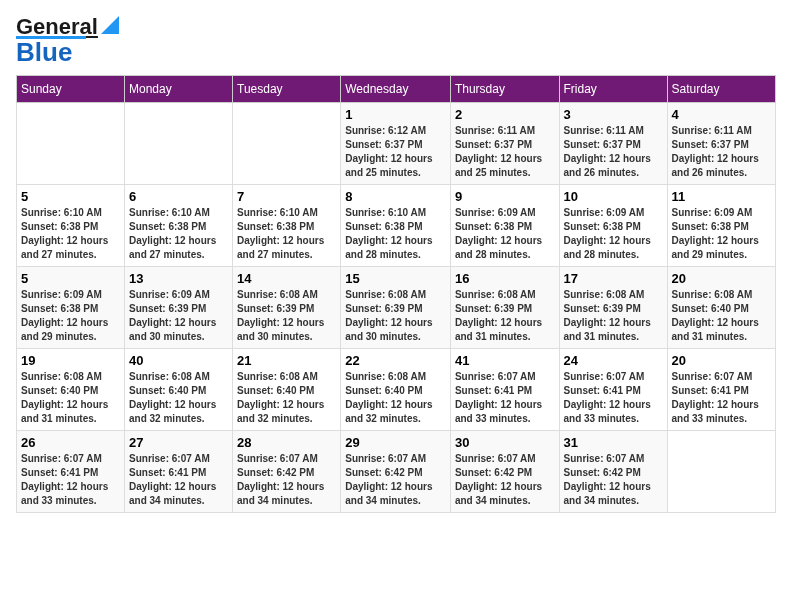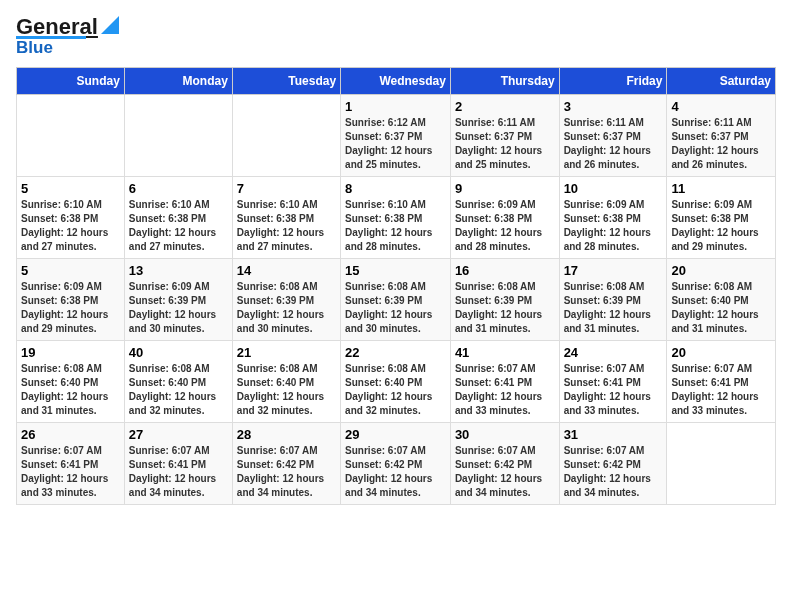--- a/index.html
+++ b/index.html
@@ -39,26 +39,26 @@
       font-size: 14px;
       color: #555;
       font-weight: normal;
     }
     table {
       width: 100%;
       border-collapse: collapse;
       font-size: 11px;
     }
     thead tr th {
-      background: #1d4ed8;
+      background: #701a75;
       color: #fff;
       padding: 6px 4px;
-      text-align: right;
+      text-align: left;
       font-size: 12px;
-      font-weight: bold;
+      font-weight: normal;
       border: 1px solid #ccc;
     }
     tbody tr td {
       vertical-align: top;
       padding: 4px 4px;
       border: 1px solid #ddd;
       width: 113px;
       min-height: 80px;
       background: #fff;
     }
@@ -91,21 +91,21 @@
       <span style="display:inline-block;margin-left:3px;vertical-align:middle;">
         <svg width="18" height="18" viewBox="0 0 18 18">
           <polygon points="0,18 18,18 18,0" fill="#2196f3"></polygon>
         </svg>
       </span>
     </div>
     <div style="display:flex;align-items:center;margin-top:-2px;">
       <span style="display:inline-block;width:70px;height:3px;background:#2196f3;margin-right:0;"></span>
     </div>
     <div>
-      <span class="logo-text" style="color:#1565c0;font-size:17px;">Blue</span>
+      <span class="logo-text" style="color:#1565c0;font-size:26px;">Blue</span>
     </div>
   </div>
 </div>
 
 <table>
   <thead>
     <tr>
     <th>Sunday</th>
         <th>Monday</th>
         <th>Tuesday</th>

